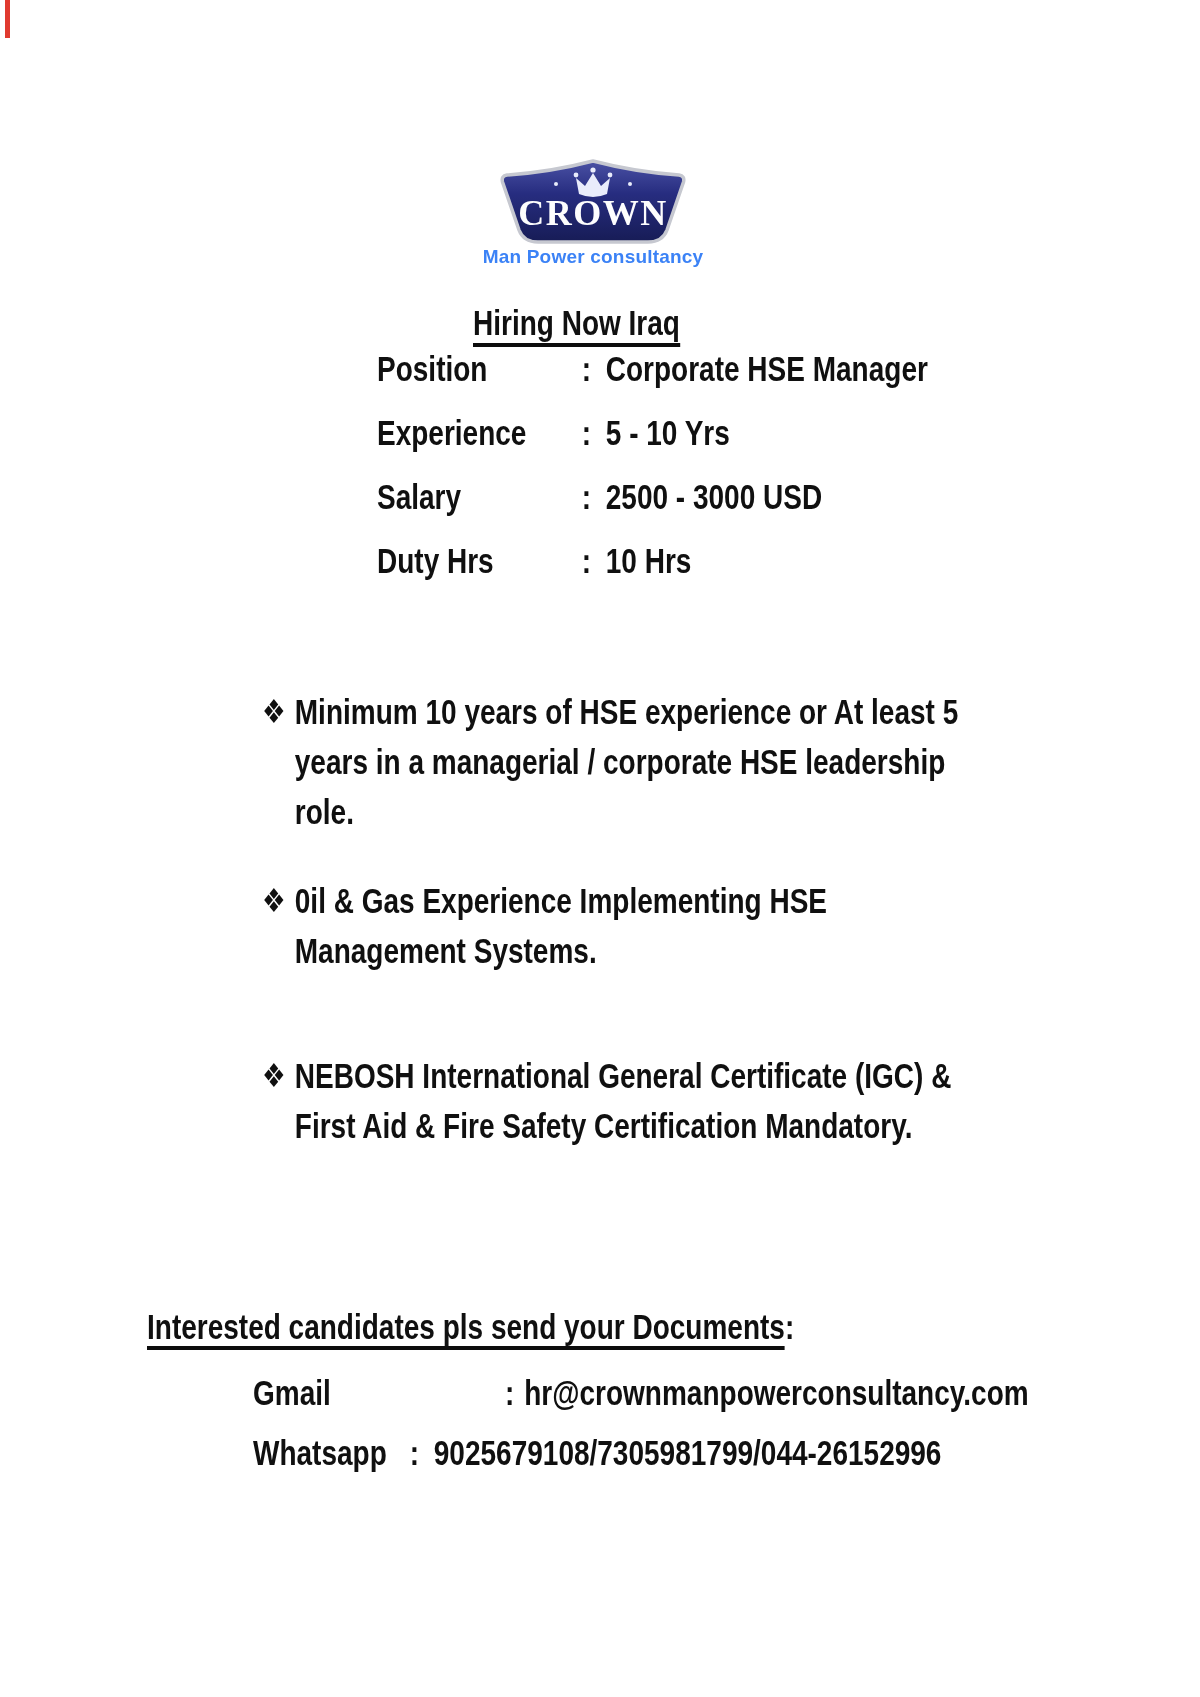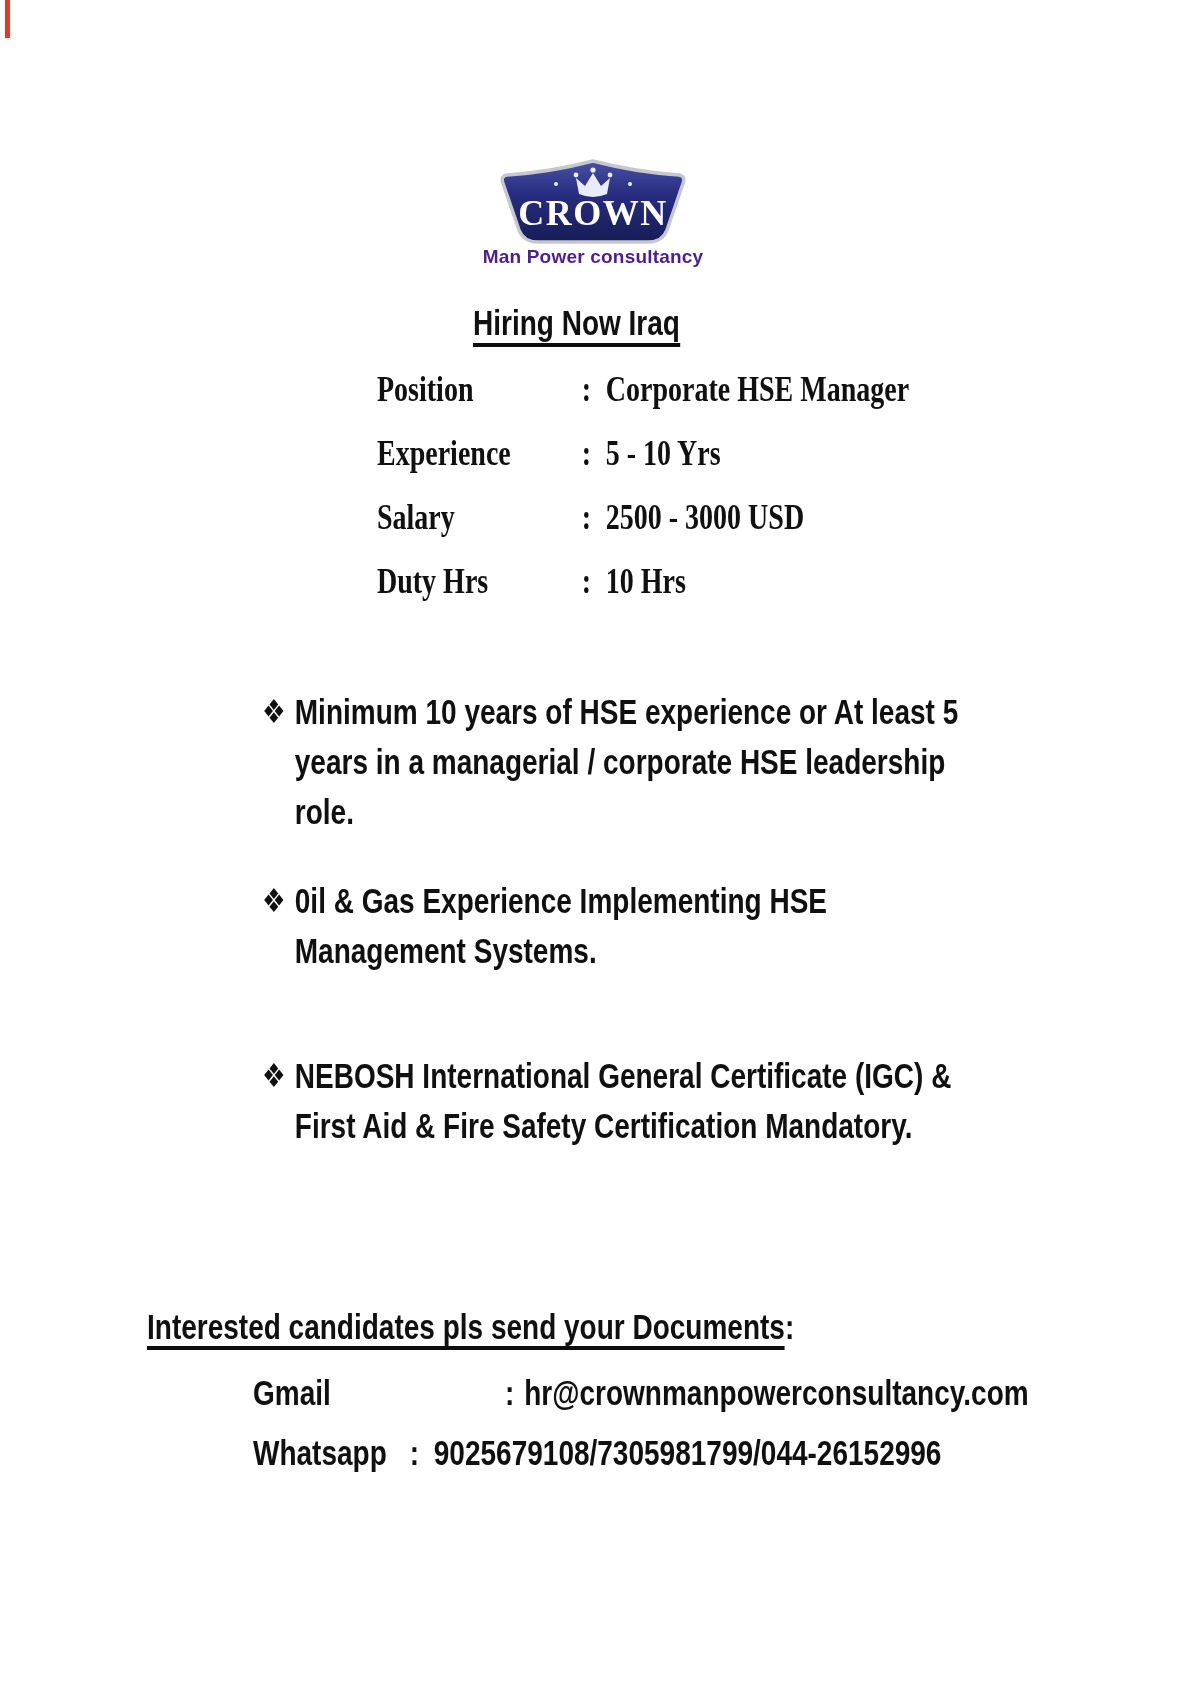--- a/index.html
+++ b/index.html
@@ -11,27 +11,27 @@
   .cond{
     position:absolute;font-weight:bold;font-size:35px;line-height:50px;
     transform:scaleX(0.8);transform-origin:0 0;white-space:nowrap;color:#101010;
     letter-spacing:0px;
   }
   .artifact{position:absolute;left:5px;top:0;width:5px;height:38px;background:#e03a2f;}
   
   #logo{position:absolute;left:500px;top:158px;width:186px;height:86px;}
   #tagline{
     position:absolute;left:478px;top:246px;width:230px;text-align:center;
-    font-size:19px;font-weight:bold;color:#4c1d95;letter-spacing:0.2px;white-space:nowrap;
+    font-size:19px;font-weight:bold;color:#3b82f6;letter-spacing:0.2px;white-space:nowrap;
   }
   
   #heading{left:473px;top:304px;line-height:38px;}
   #heading .u{border-bottom:4px solid #0d0d0d;padding-bottom:1px;}
   
-  #details{position:absolute;left:377px;top:365px;font-family:Liberation Serif, serif;}
+  #details{position:absolute;left:377px;top:344px;}
   #details .drow{display:flex;height:50px;margin-bottom:14px;font-weight:bold;
     font-size:35px;line-height:50px;white-space:nowrap;}
   #details-inner{transform:scaleX(0.8);transform-origin:0 0;}
   #details .dlabel{width:256px;}
   #details .dcolon{width:30px;}
   
   #bullets{position:absolute;left:262px;top:687px;}
   #bullets-inner{transform:scaleX(0.8);transform-origin:0 0;font-weight:bold;
     font-size:35px;line-height:50px;white-space:nowrap;}
   .bullet-item{display:flex;}

